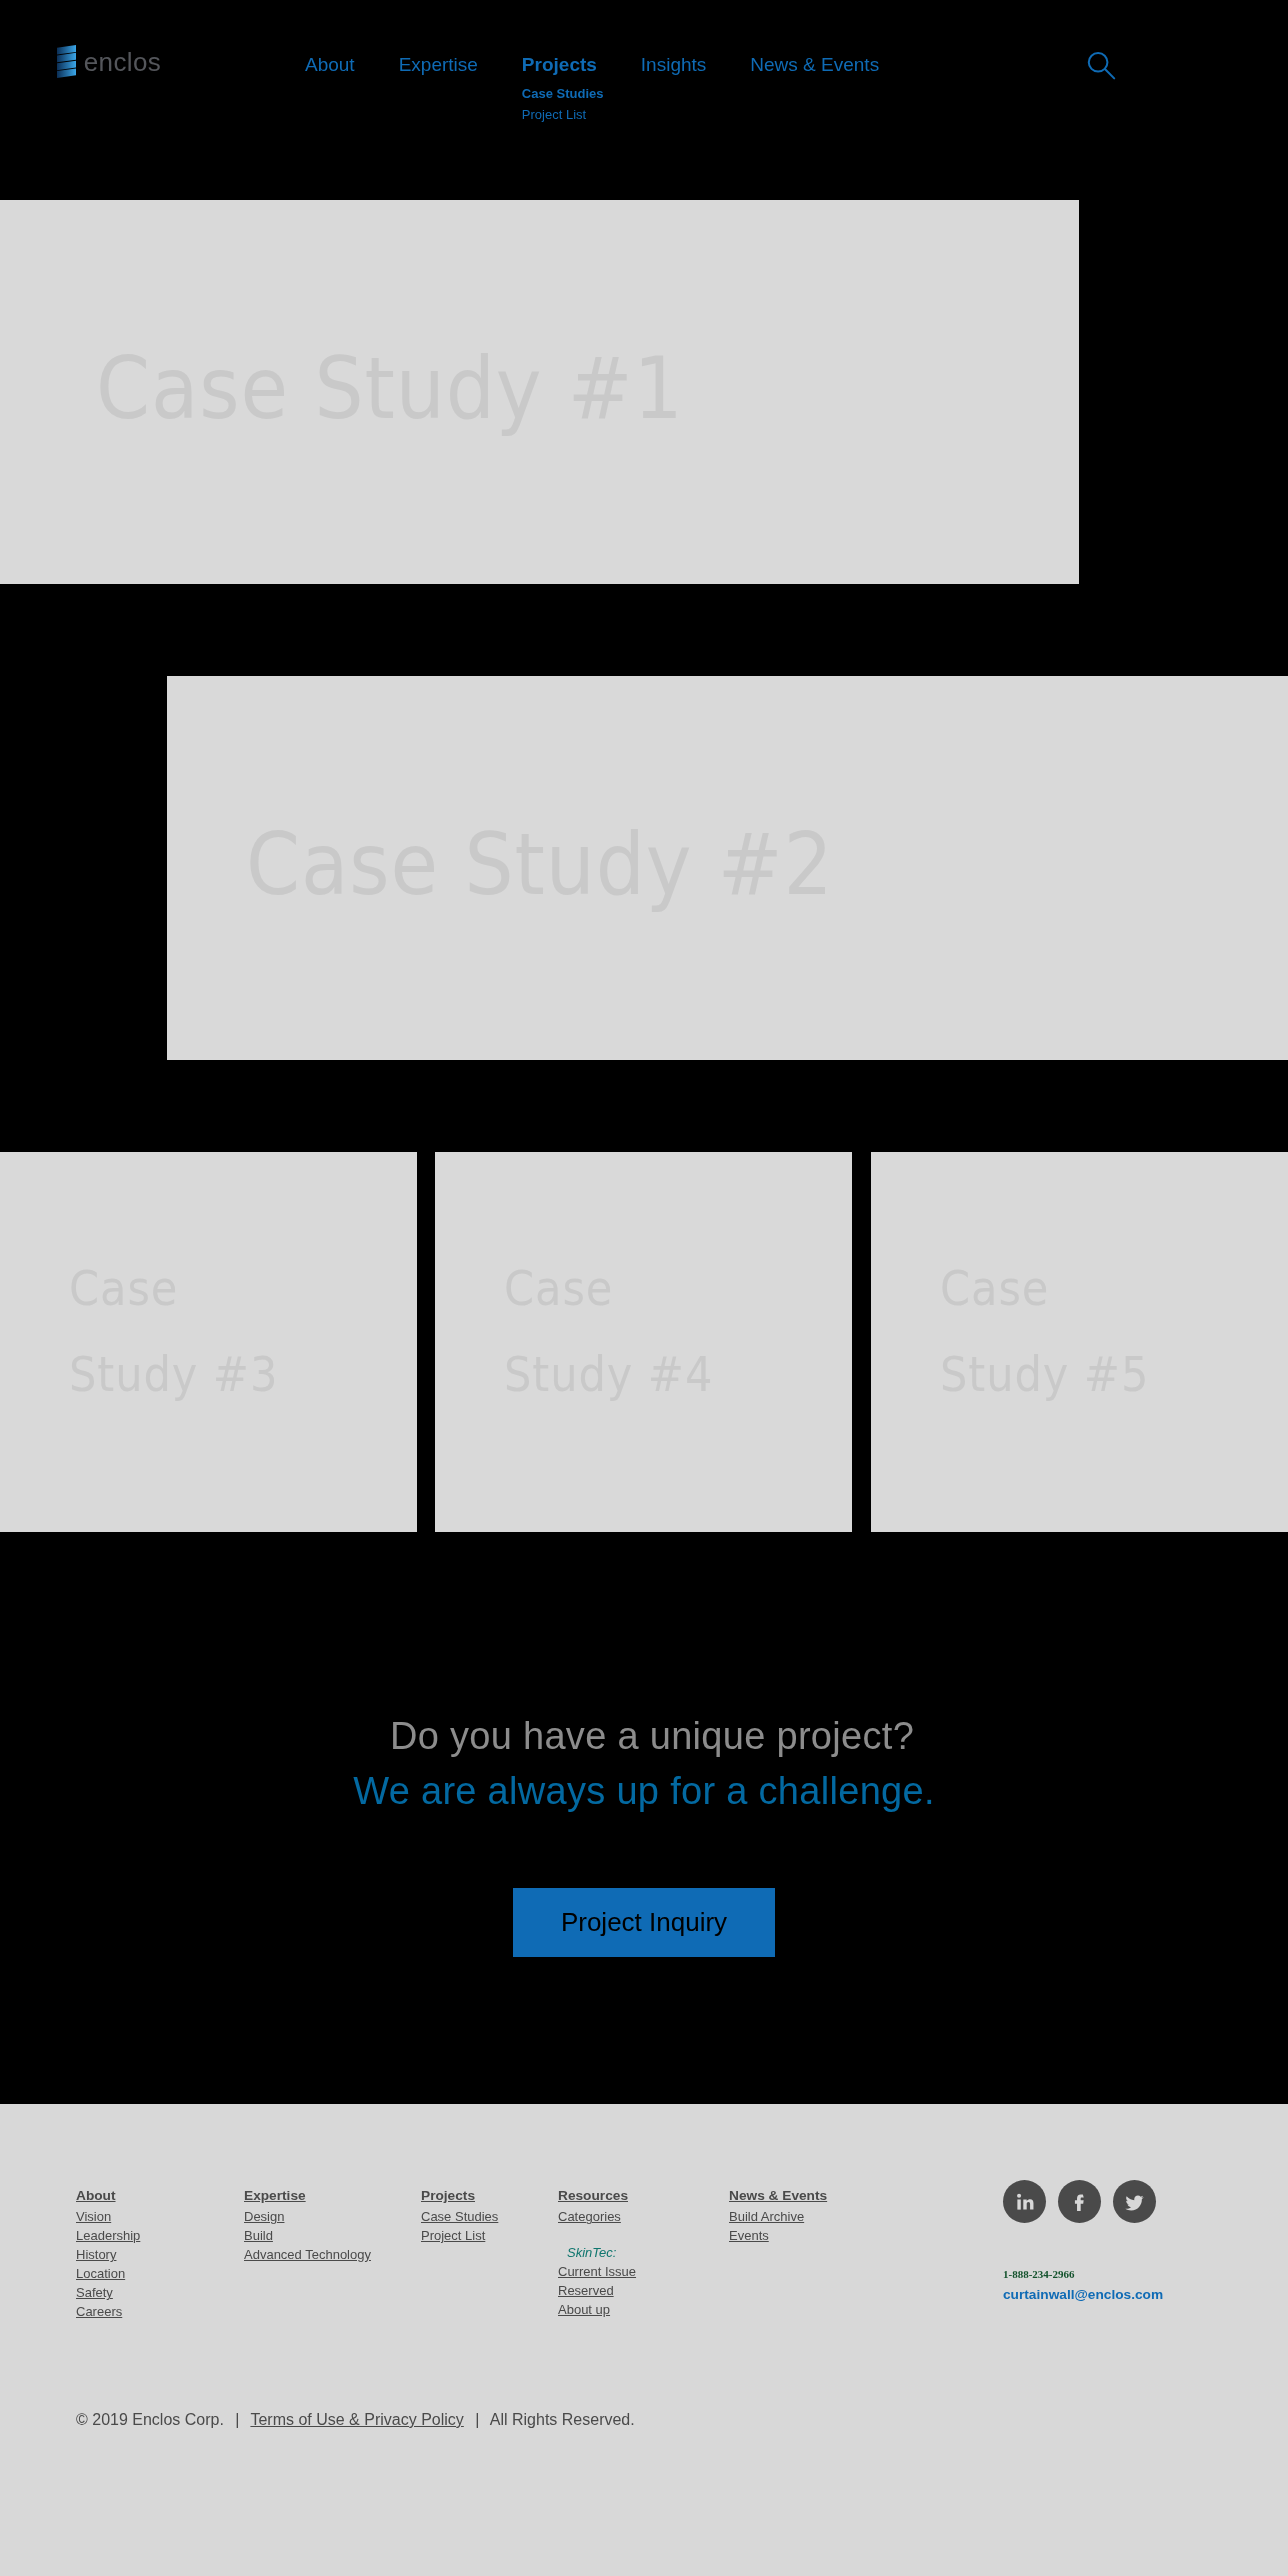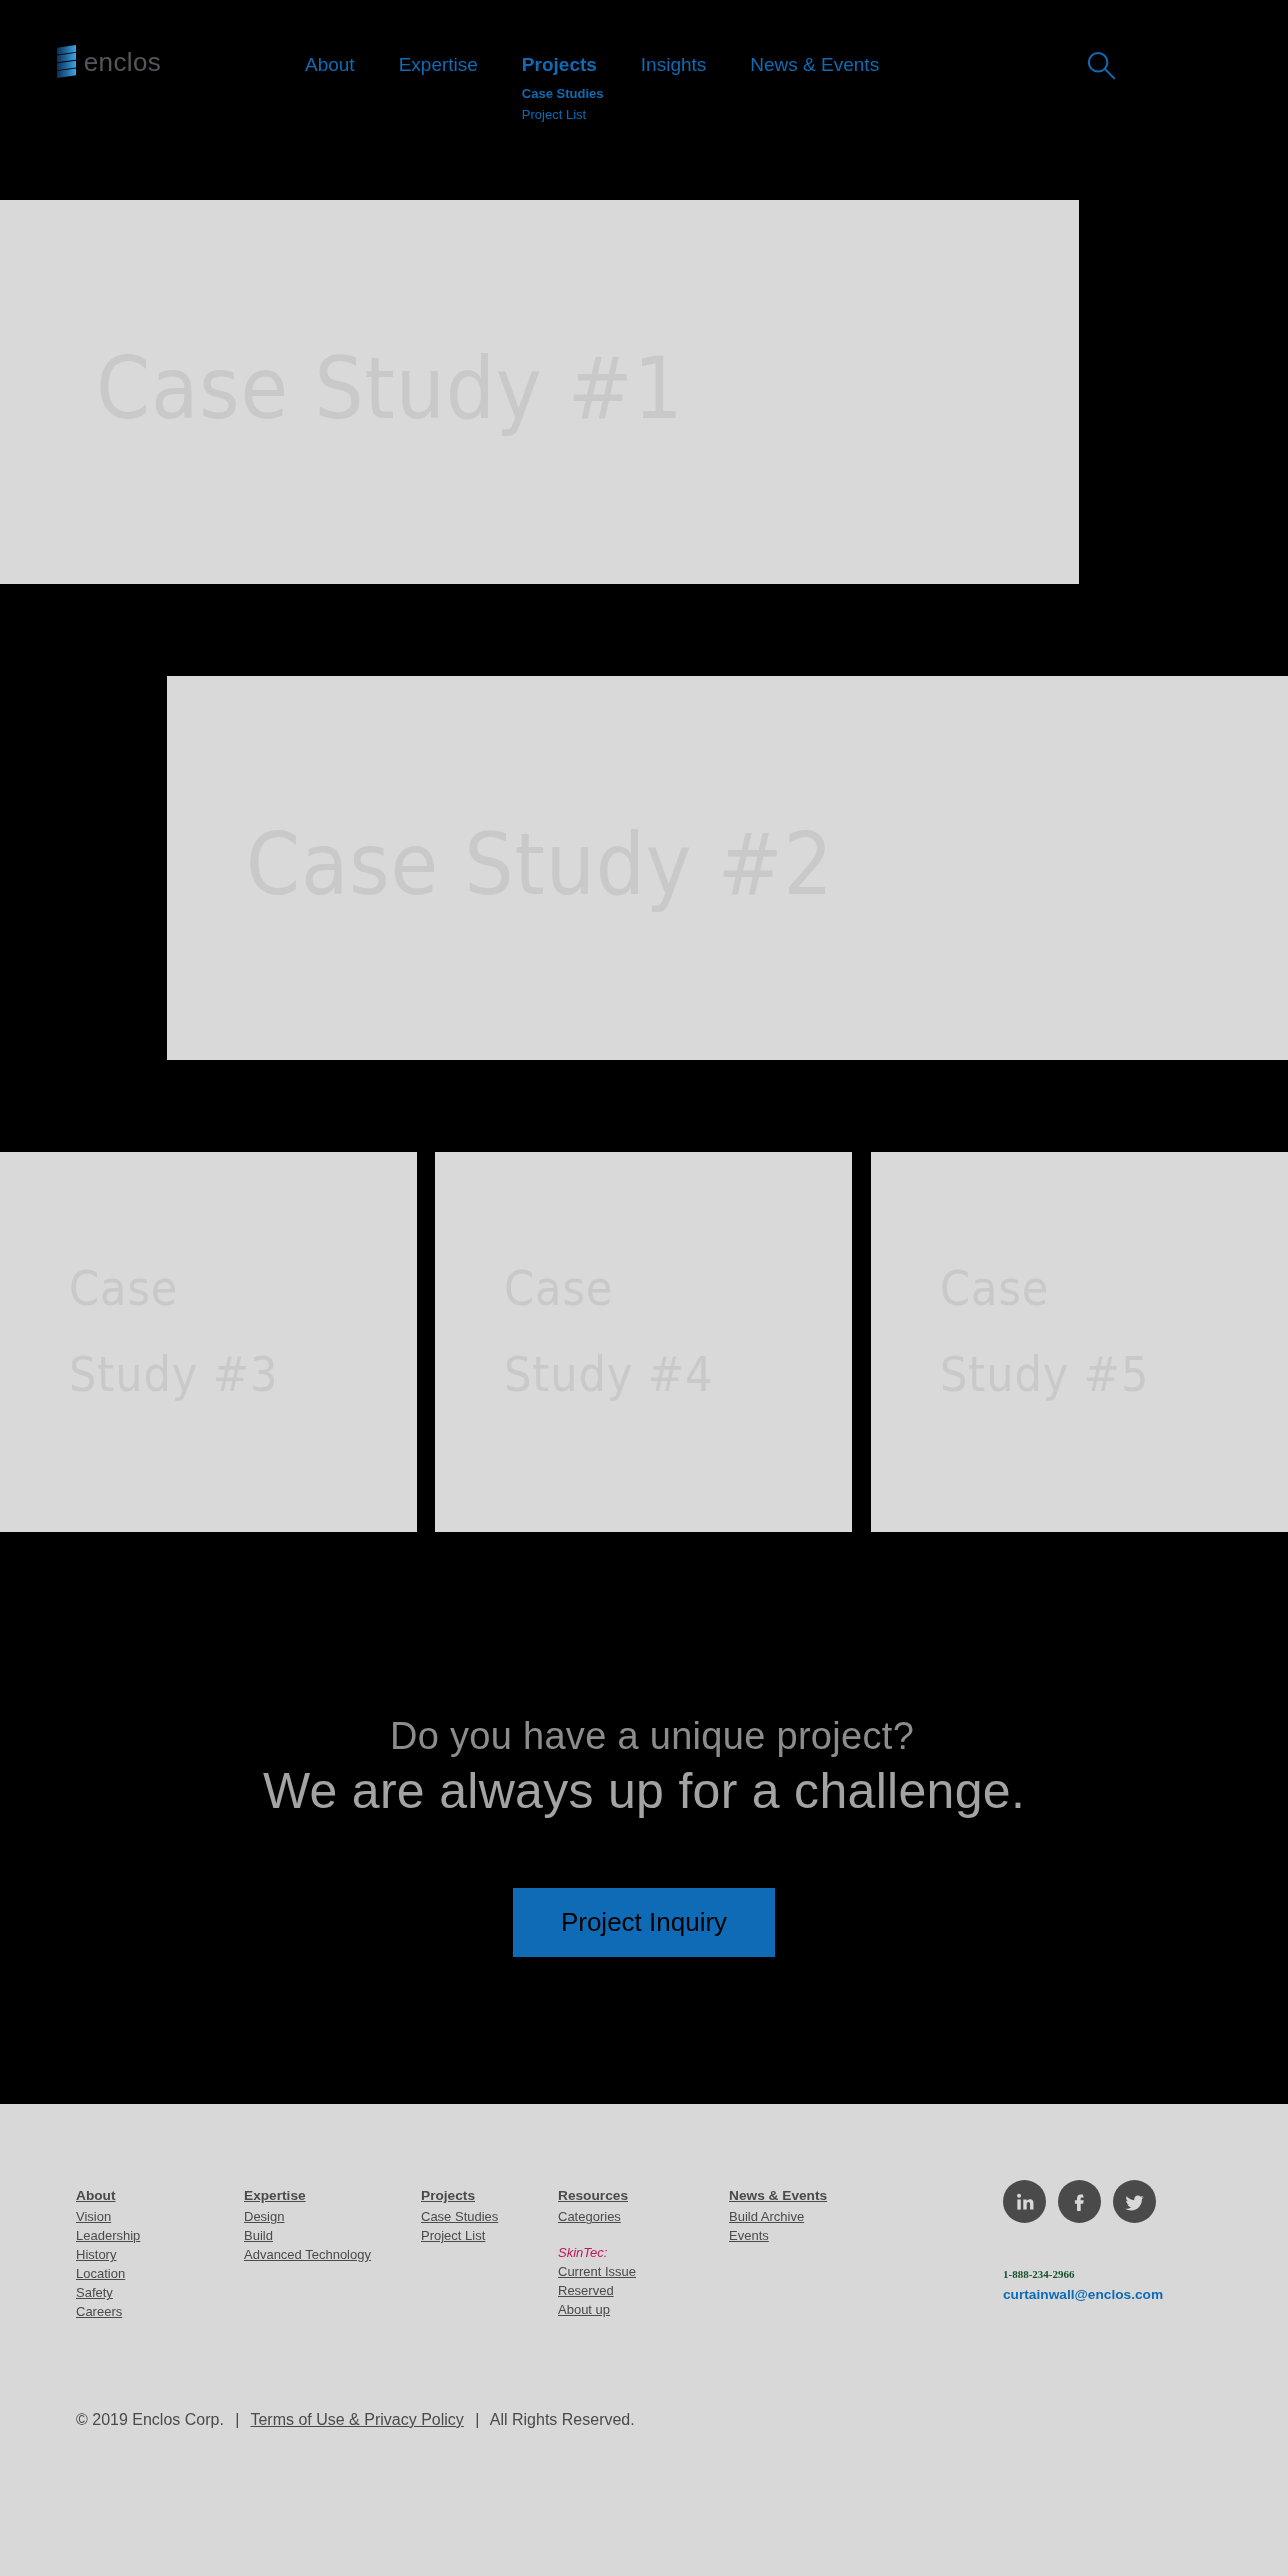--- a/index.html
+++ b/index.html
@@ -147,22 +147,22 @@
   }
   .cta-line1 {
     color: #8c8c8c;
     font-size: 38px;
     font-weight: 300;
     line-height: 55px;
     letter-spacing: 0.3px;
     padding-left: 16px;
   }
   .cta-line2 {
-    color: #a3a3a3;
-    font-size: 50px;
+    color: #0369a1;
+    font-size: 38px;
     font-weight: 300;
     line-height: 55px;
     letter-spacing: 0.3px;
   }
   .cta-button {
     display: inline-block;
     margin-top: 69px;
     background: #0f6bb5;
     color: #000000;
     font-size: 26px;
@@ -215,24 +215,25 @@
     font-weight: 400;
     color: #4a4a4a;
     text-decoration: underline;
     line-height: 19px;
     cursor: pointer;
   }
   .fcol-sub {
     display: block;
     font-size: 13px;
     font-style: italic;
-    color: #be185d;
+    color: #0f766e;
     text-decoration: none;
     line-height: 19px;
     margin-top: 16.3px;
+    margin-left: 9px;
   }
 
   .footer-right {
     position: absolute;
     left: 1003px;
     top: 76px;
     width: 223px;
   }
   .social-row {
     display: flex;

